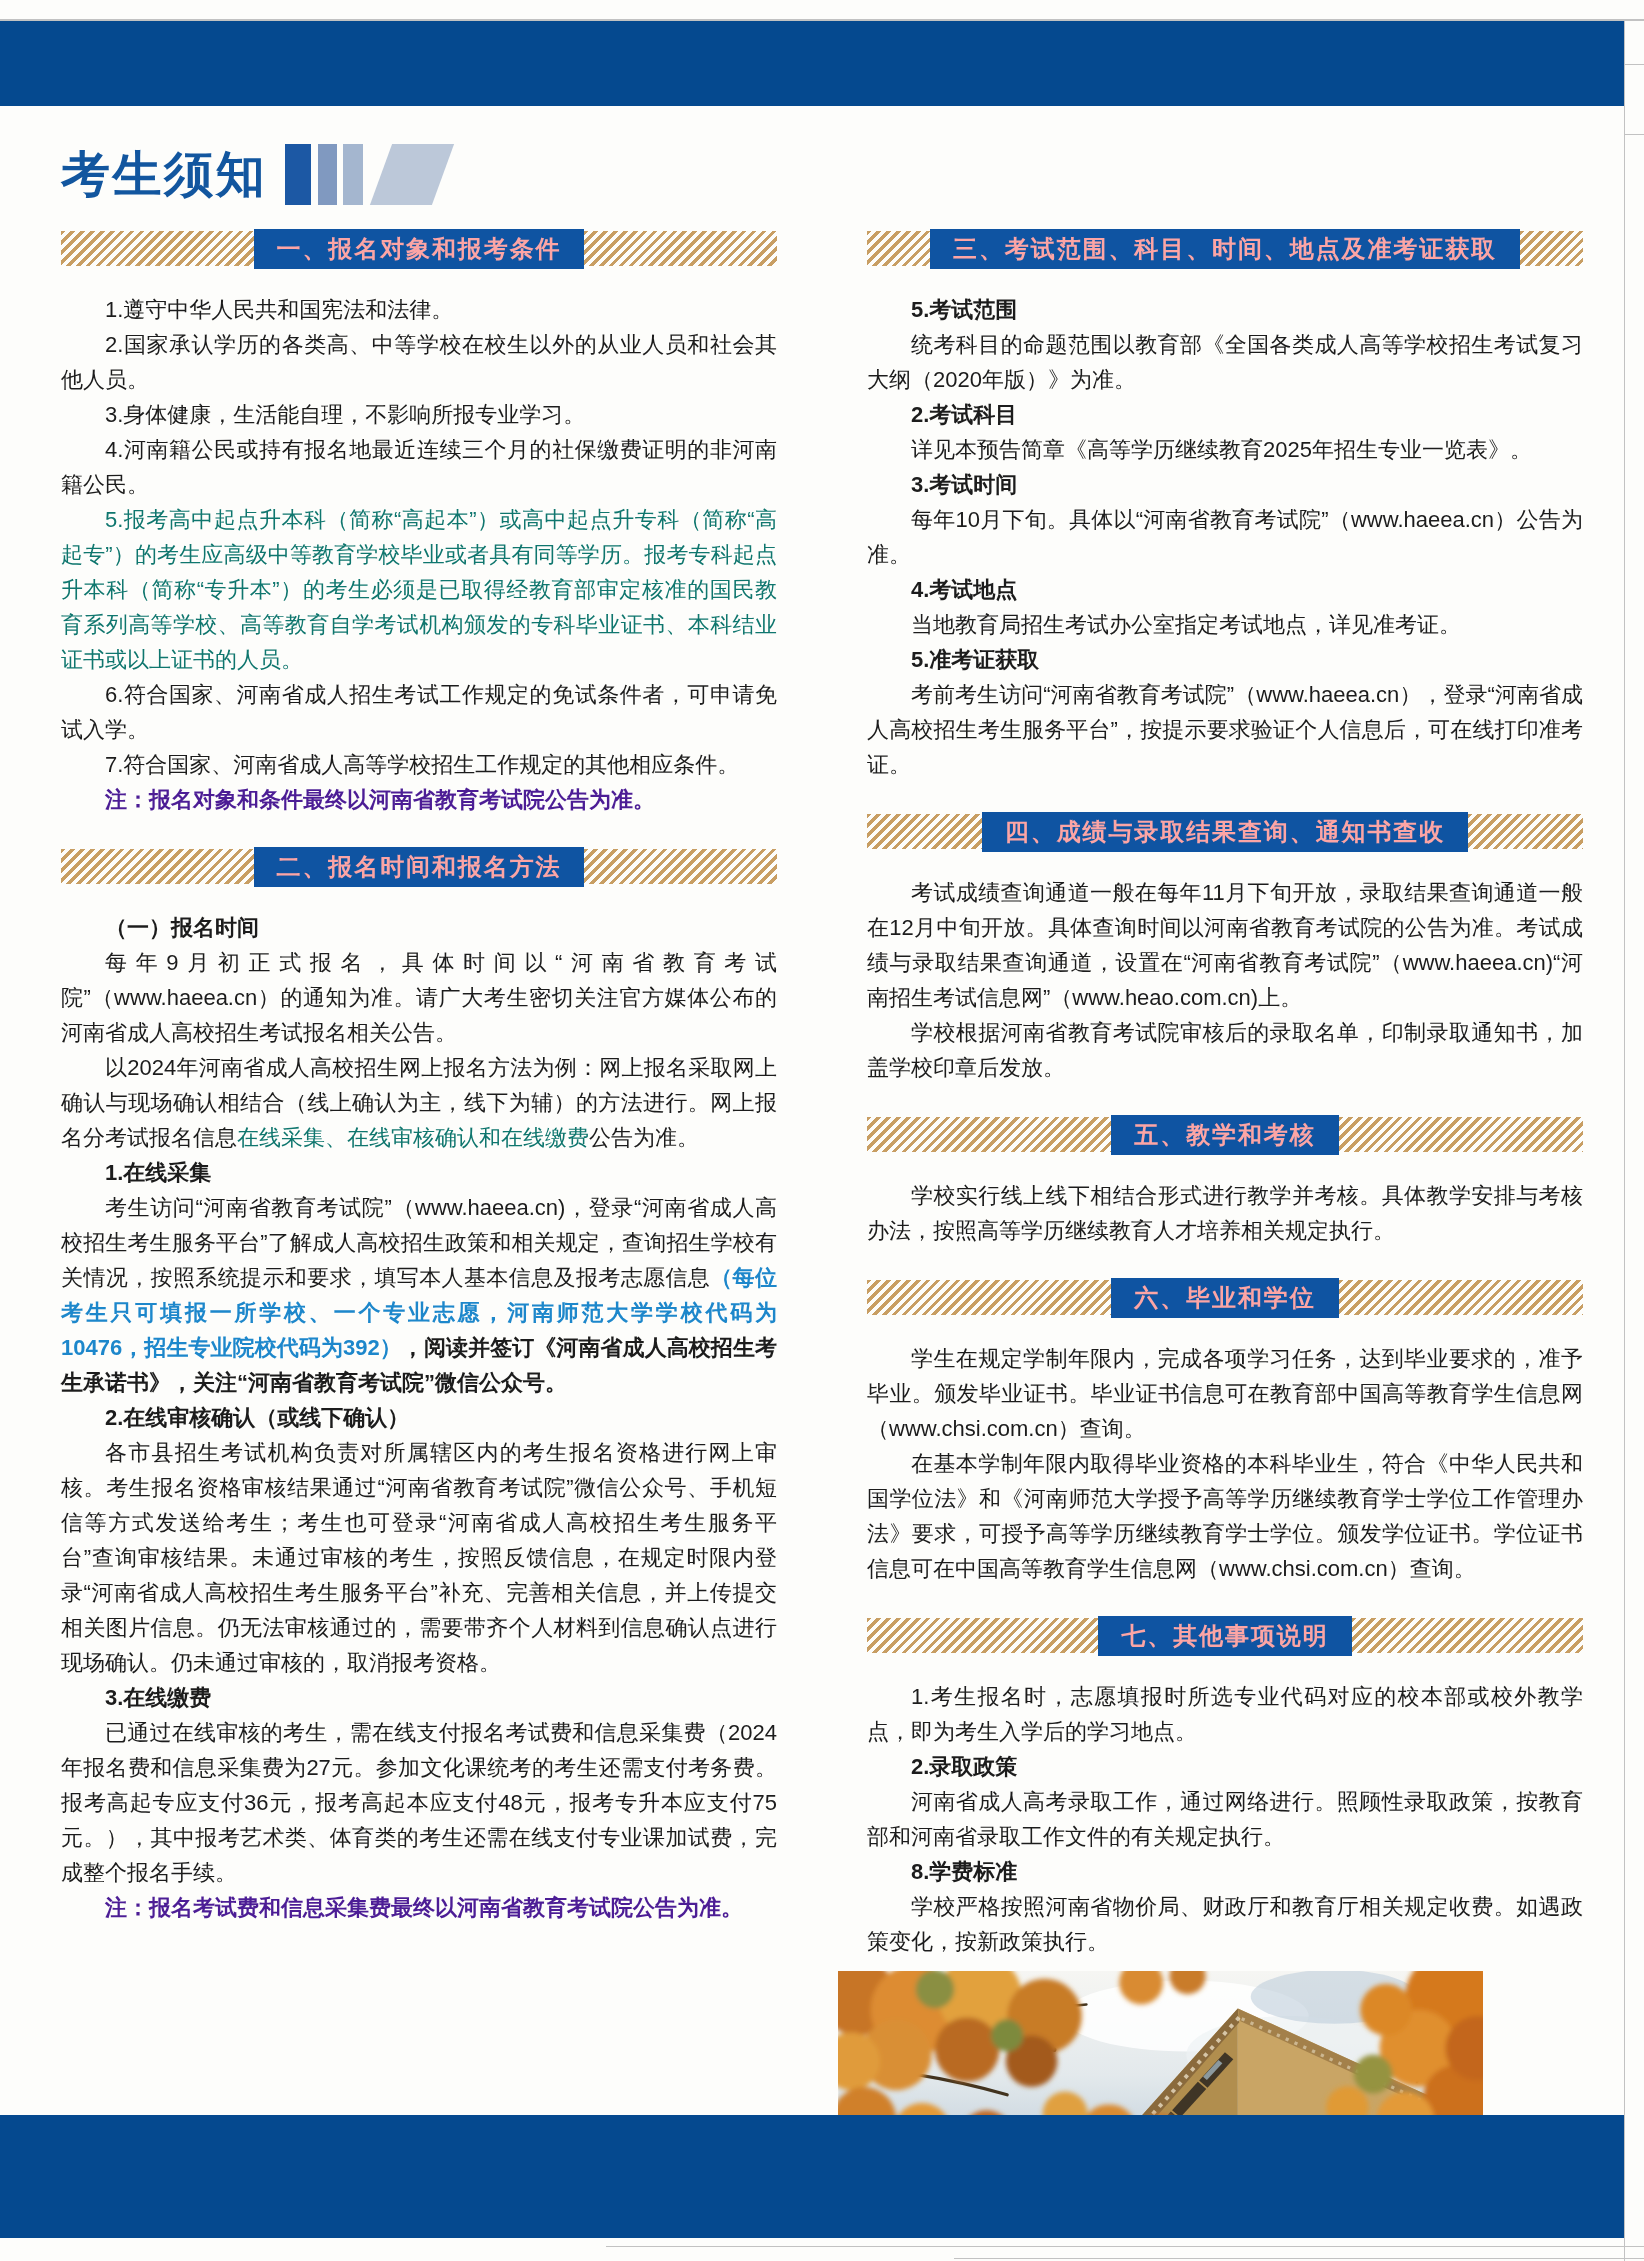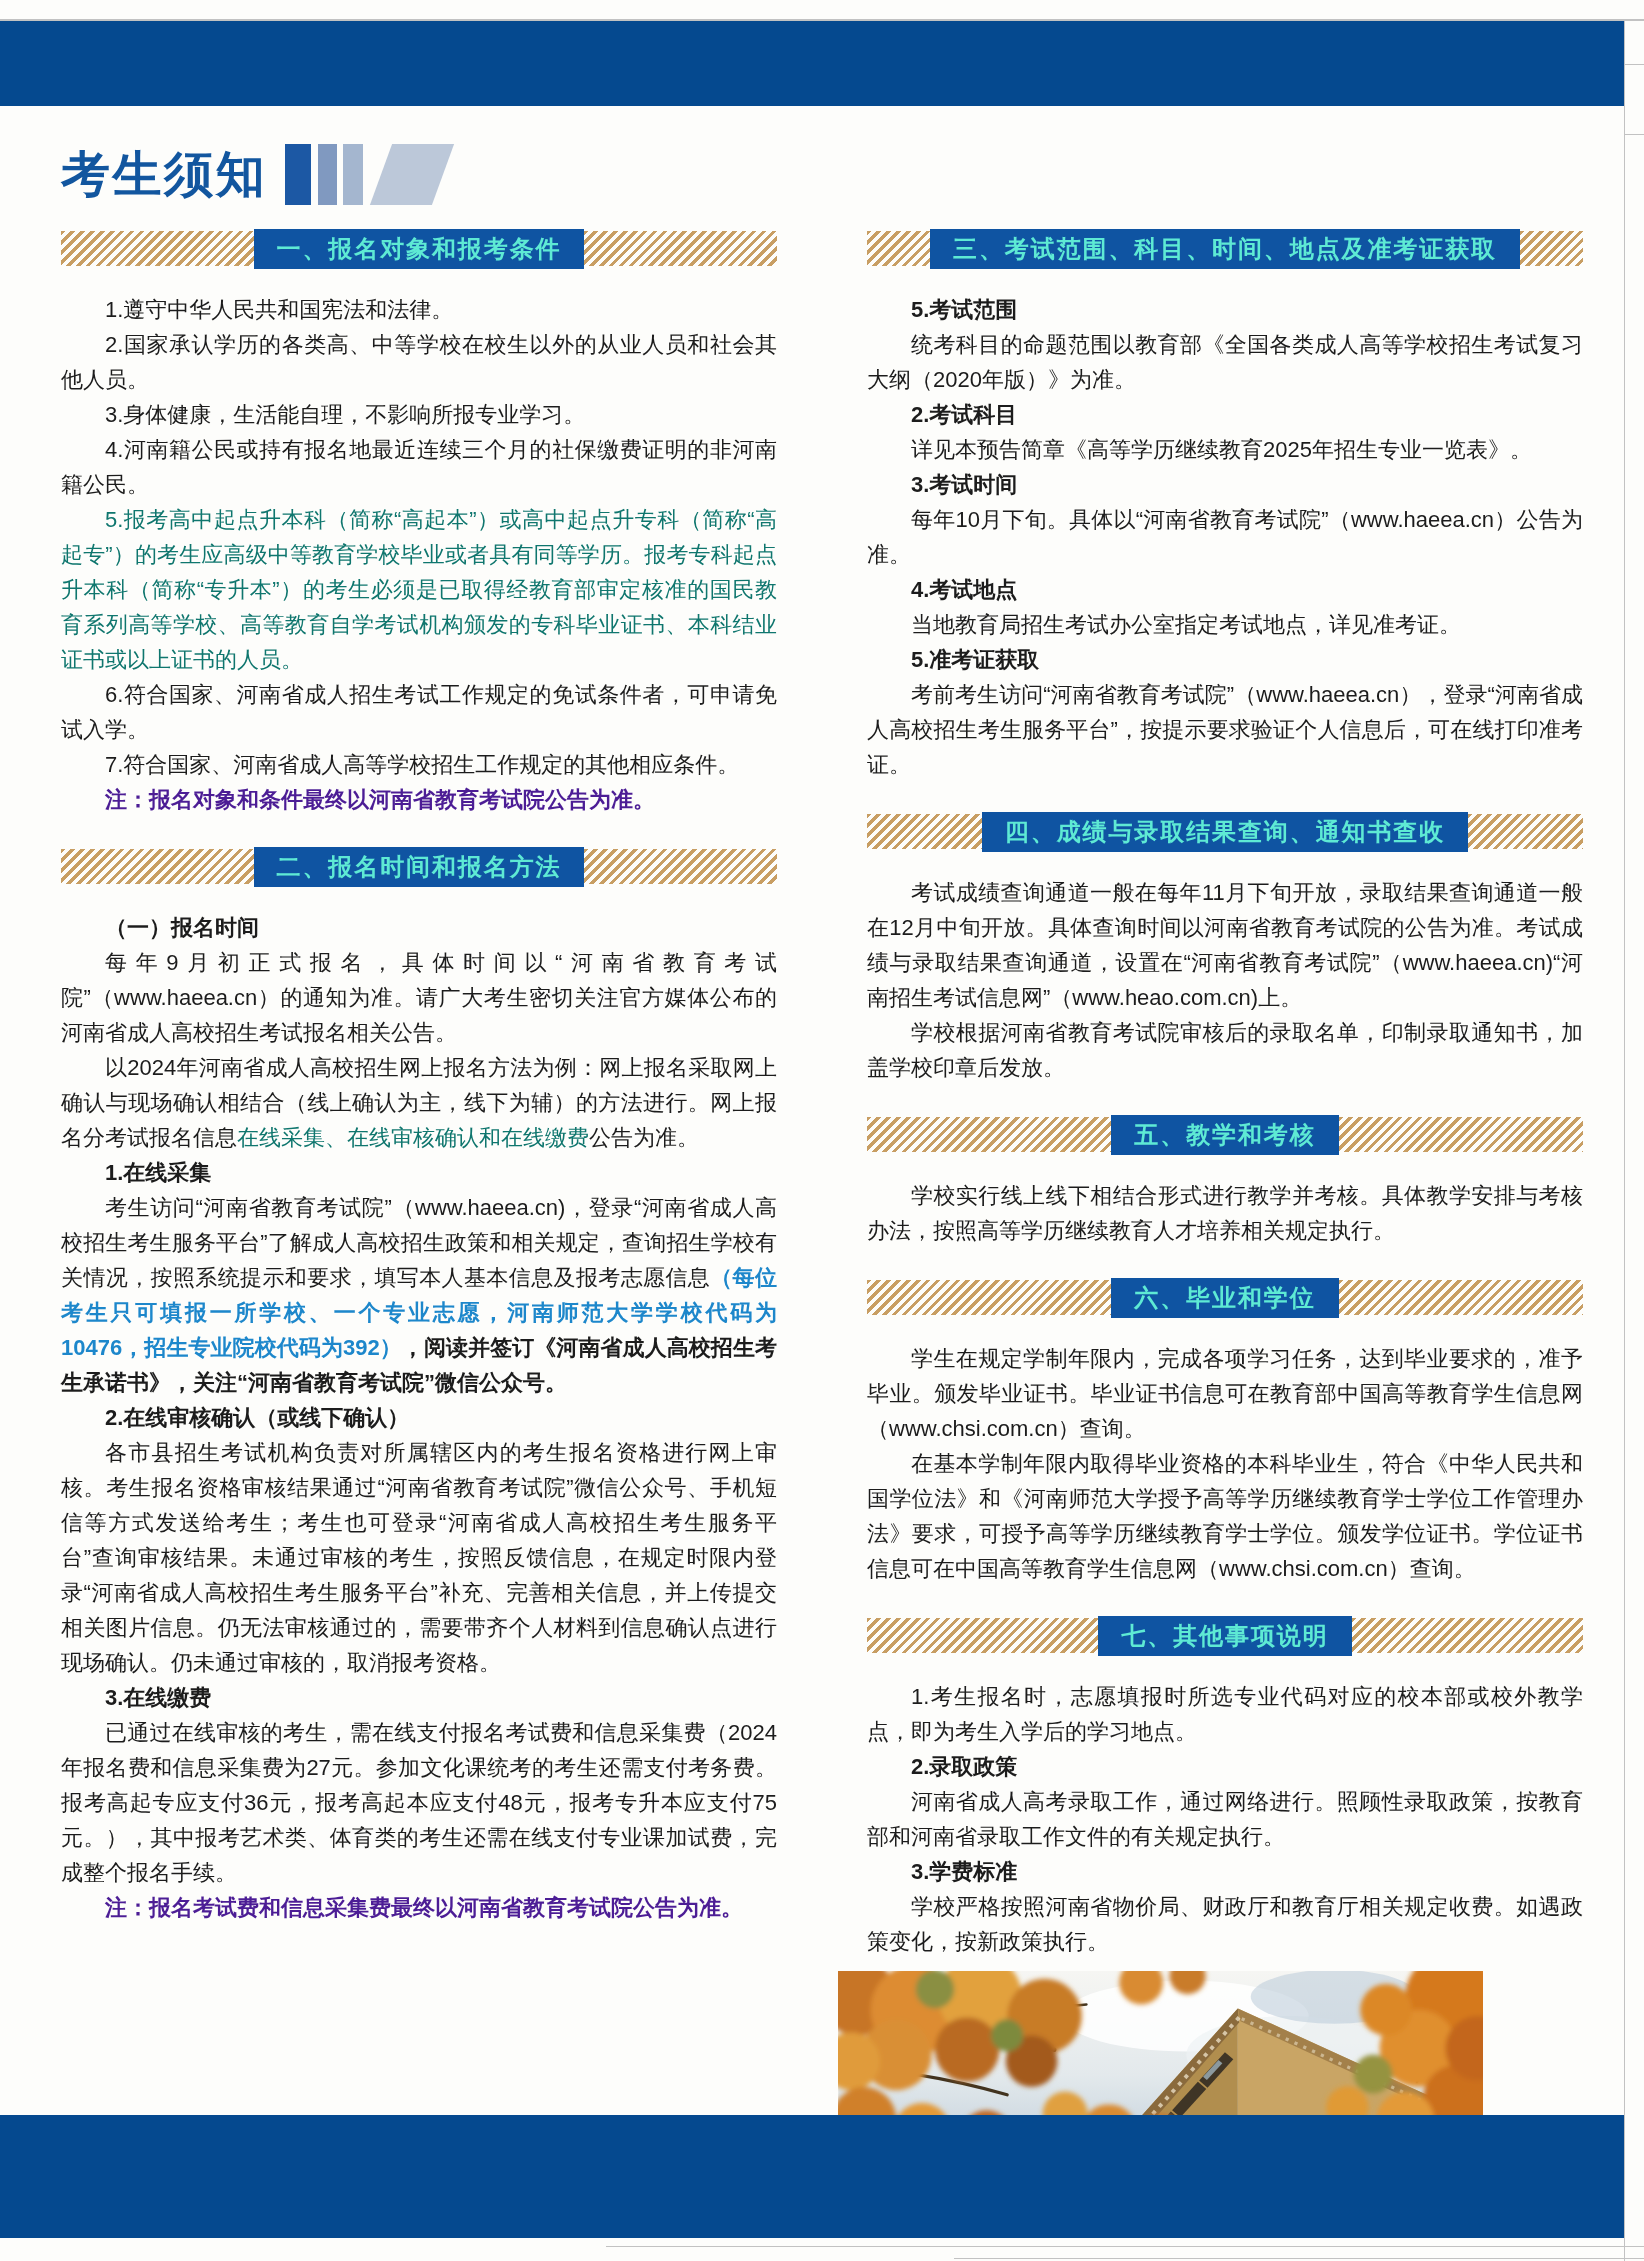--- a/index.html
+++ b/index.html
@@ -25,21 +25,21 @@
   
   .column{position:absolute;top:231px;width:716px;}
   #col-left{left:61px;}
   #col-right{left:867px;}
 
   
   .banner{display:flex;align-items:center;height:35px;margin:32px 0 26px 0;}
   .banner:first-child{margin-top:0;}
   .banner .hatch{flex:1;align-self:stretch;
      background:repeating-linear-gradient(135deg,#c89e63 0 3.2px,#fdfdfb 3.2px 7px);}
-  .banner .label{background:#0f54a2;color:#5eead4;font-weight:bold;font-size:24px;
+  .banner .label{background:#0f54a2;color:#fca5a5;font-weight:bold;font-size:24px;
      height:40px;line-height:40px;padding:0 23px;white-space:nowrap;letter-spacing:1.9px;margin:-2.6px 0;}
 
   
   .para{margin:0;font-size:22px;line-height:35px;color:#1c1c1c;text-align:justify;
         text-indent:2em;overflow-wrap:break-word;}
   .rbold{font-weight:bold;}
   .rred{color:#0f766e;}
   .rredbold{color:#4c1d95;font-weight:bold;}
   .rblue{color:#1d87cb;font-weight:bold;}
 
@@ -173,21 +173,21 @@
     <span class="label">七、其他事项说明</span>
     <span class="hatch"></span>
   </div>
 
   <p class="para"><span>1.考生报名时，志愿填报时所选专业代码对应的校本部或校外教学点，即为考生入学后的学习地点。</span></p>
 
   <p class="para"><span class="rbold">2.录取政策</span></p>
 
   <p class="para"><span>河南省成人高考录取工作，通过网络进行。照顾性录取政策，按教育部和河南省录取工作文件的有关规定执行。</span></p>
 
-  <p class="para"><span class="rbold">3.学费标准</span></p>
+  <p class="para"><span class="rbold">8.学费标准</span></p>
 
   <p class="para"><span>学校严格按照河南省物价局、财政厅和教育厅相关规定收费。如遇政策变化，按新政策执行。</span></p>
 
   <div class="photo">
     <svg width="645" height="174" viewBox="0 0 1000 270" xmlns="http://www.w3.org/2000/svg">
       <defs>
         <linearGradient id="sky" x1="0" y1="0" x2="0" y2="1">
           <stop offset="0" stop-color="#f6f6f3"></stop>
           <stop offset="0.6" stop-color="#e3e9ec"></stop>
           <stop offset="1" stop-color="#c6d3dd"></stop>

